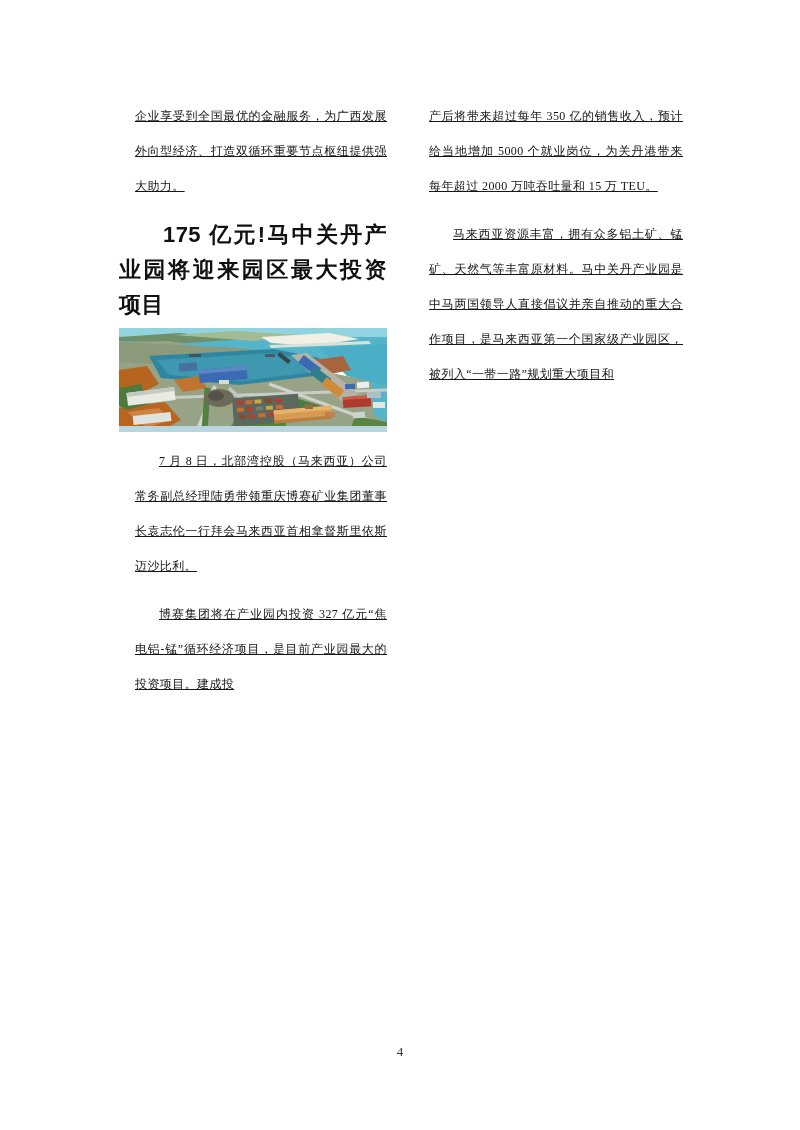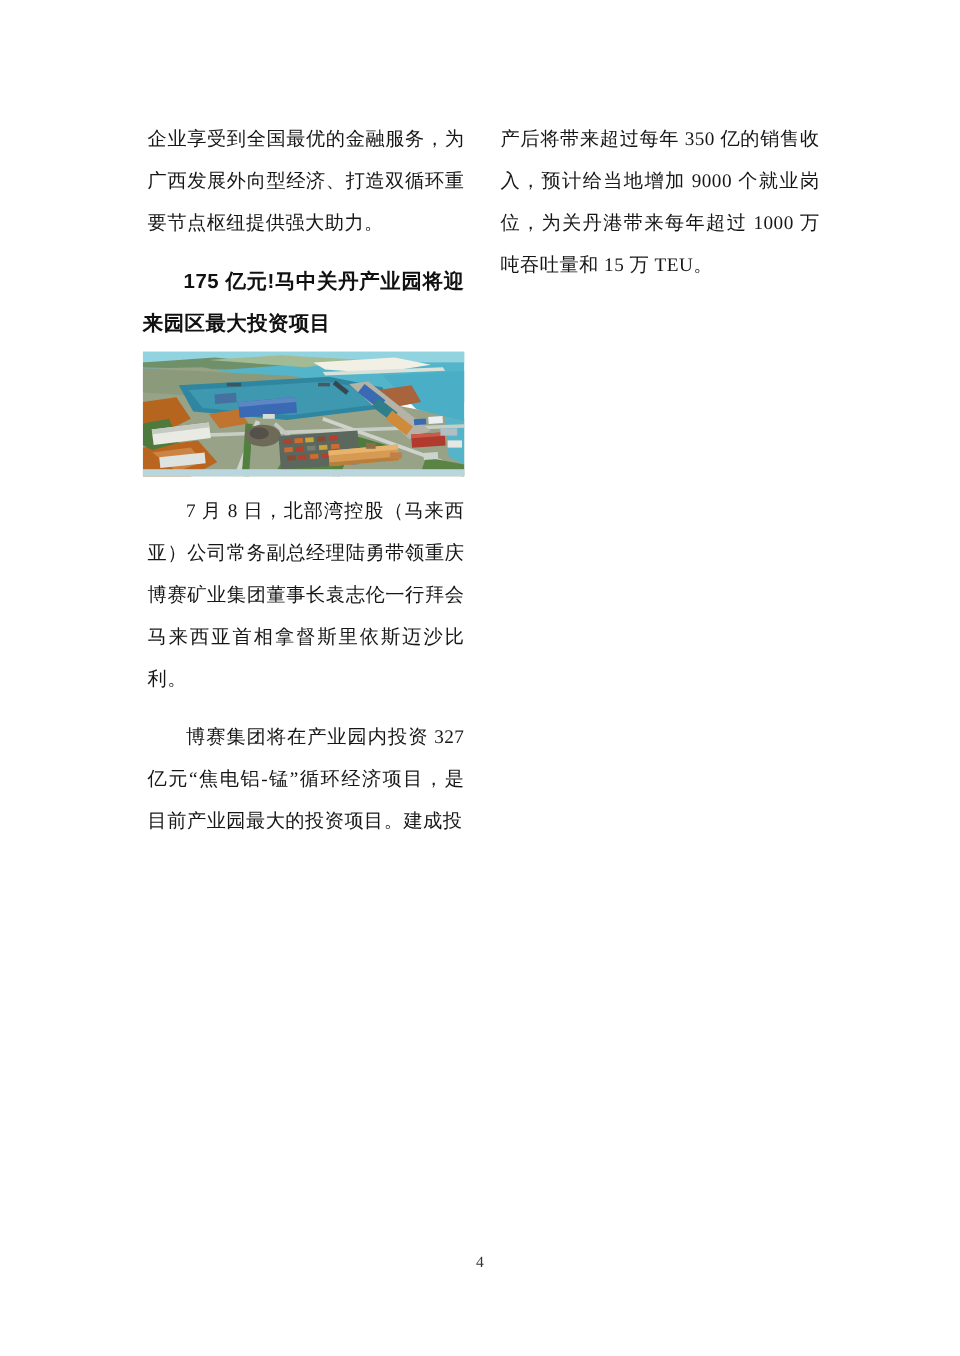--- a/index.html
+++ b/index.html
@@ -9,32 +9,33 @@
     height: 1130px;
     background: #ffffff;
     font-family: "Liberation Serif", "DejaVu Serif", serif;
     color: #161616;
     overflow: hidden;
   }
   .col { position: absolute; top: 99px; }
   .col-left  { left: 119px; width: 268px; }
   .col-right { left: 413px; width: 270px; }
   .para {
-    font-size: 16px;
+    font-size: 12px;
     line-height: 35px;
     letter-spacing: 0.4px;
     text-align: justify;
     text-justify: inter-ideograph;
-    margin: 0 0 13px 4px;
+    margin: 0 0 13px 16px;
+    text-decoration: underline;
   }
   .indent { text-indent: 2em; }
   .heading {
     font-family: "Liberation Sans", "DejaVu Sans", sans-serif;
     font-weight: 700;
-    font-size: 17px;
+    font-size: 22px;
     line-height: 35px;
     letter-spacing: 0.4px;
     text-align: justify;
     text-indent: 2em;
     margin: 0 0 6px 0;
     color: #111111;
   }
   .photo {
     width: 268px;
     height: 104px;
@@ -165,18 +166,19 @@
 
         <rect x="0" y="98" width="268" height="6" fill="#b9d6de"></rect>
       </svg>
     </figure>
 
     <p class="para indent">7 月 8 日，北部湾控股（马来西亚）公司常务副总经理陆勇带领重庆博赛矿业集团董事长袁志伦一行拜会马来西亚首相拿督斯里依斯迈沙比利。</p>
     <p class="para indent">博赛集团将在产业园内投资 327 亿元“焦电铝-锰”循环经济项目，是目前产业园最大的投资项目。建成投</p>
   </div>
 
   <div class="col col-right">
-    <p class="para">产后将带来超过每年 350 亿的销售收入，预计给当地增加 9000 个就业岗位，为关丹港带来每年超过 1000 万吨吞吐量和 15 万 TEU。</p>
+    <p class="para">产后将带来超过每年 350 亿的销售收入，预计给当地增加 5000 个就业岗位，为关丹港带来每年超过 2000 万吨吞吐量和 15 万 TEU。</p>
+    <p class="para indent">马来西亚资源丰富，拥有众多铝土矿、锰矿、天然气等丰富原材料。马中关丹产业园是中马两国领导人直接倡议并亲自推动的重大合作项目，是马来西亚第一个国家级产业园区，被列入“一带一路”规划重大项目和</p>
   </div>
 
   <div class="footer">4</div>
 
 </div>
 
 </body></html>

